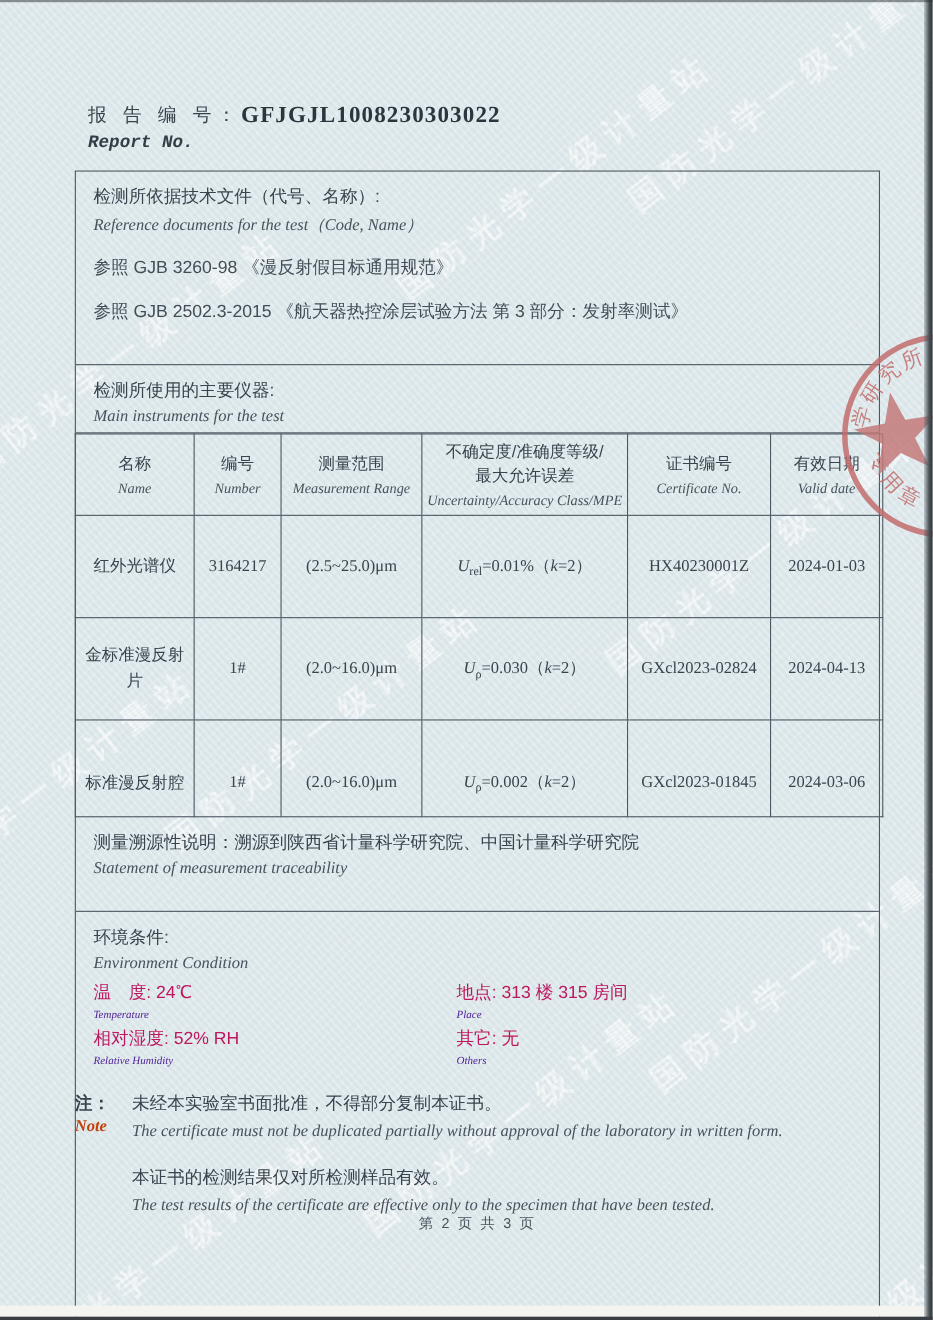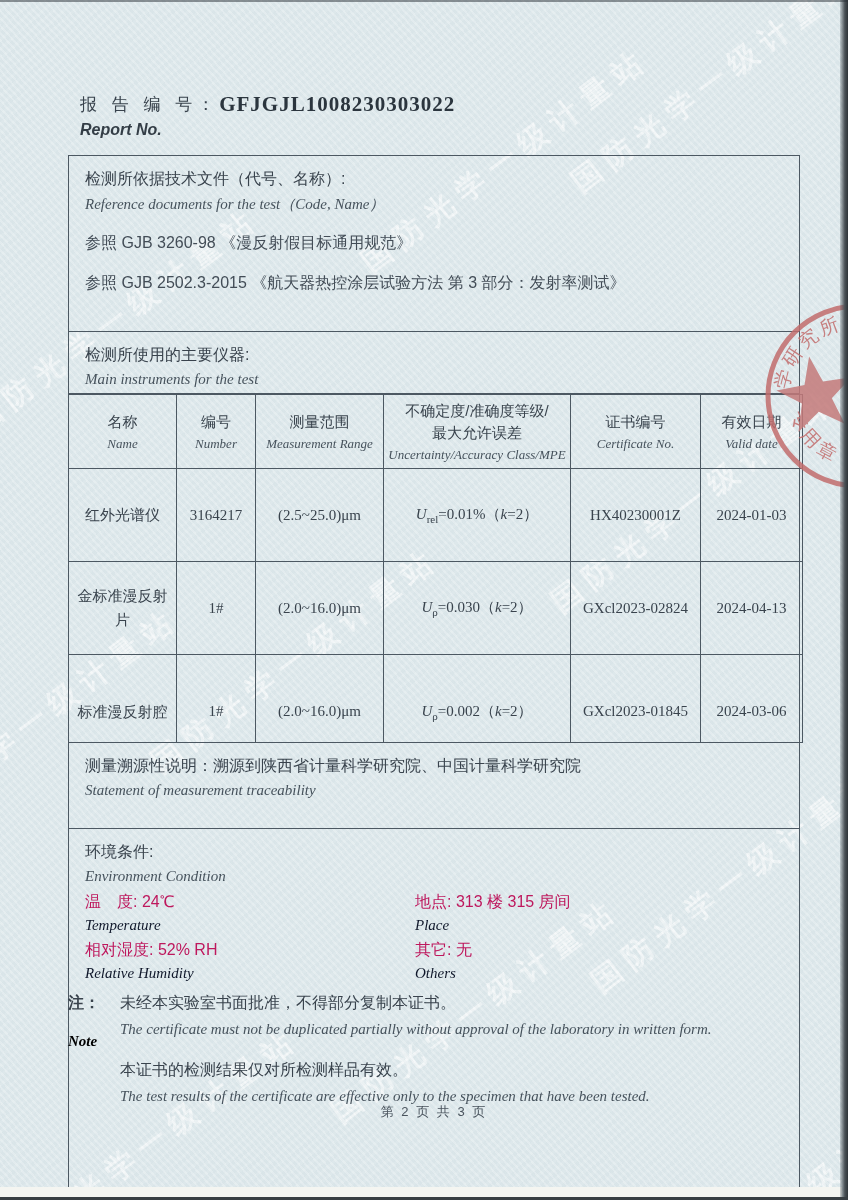--- a/index.html
+++ b/index.html
@@ -30,21 +30,21 @@
   .wm:nth-child(9){left:540px; top:60px;}
   .wm:nth-child(10){left:-140px; top:700px;}
 
   .content-layer { position:absolute; inset:0; z-index:10; }
 
   
   .hdr { position:absolute; left:80px; top:92px; }
   .hdr-line { display:flex; align-items:center; }
   .hdr-label { font-size:17px; letter-spacing:5px; color:#38424c; }
   .hdr-value { font-family:"Liberation Serif", serif; font-weight:bold; font-size:21px; letter-spacing:1px; color:#2b353e; }
-  .hdr-en { font-family:Liberation Sans, sans-serif; font-style:italic; font-weight:bold; font-size:16px; margin-top:4px; color:#333d46; }
+  .hdr-en { font-family:Liberation Mono, monospace; font-style:italic; font-weight:bold; font-size:16px; margin-top:4px; color:#333d46; }
 
   
   .box {
     position:absolute; left:68px; top:155px; width:732px; height:1055px;
     border:1px solid #4c5862; background:rgba(255,255,255,0.02);
   }
   .sec { padding:13px 16px 0 16px; }
   .sec-ref { height:176px; border-bottom:1px solid #4c5862; }
   .zh-title { font-size:16px; color:#39434d; }
   .en-line  { font-family:"Liberation Serif", serif; font-style:italic; font-size:15px; color:#46525c; margin-top:5px; }
@@ -63,28 +63,28 @@
   td.c-mpe { font-family:Liberation Serif, serif; font-size:15px; color:#39434d; }
   td.c-mpe .usym, td.c-mpe .kchar { font-style:italic; }
   td.c-mpe sub { font-size:11px; }
   td.c-cert, td.c-valid { font-family:"Liberation Serif", serif; font-size:15px; color:#39434d; }
   tr.drow-last td { padding-top:28px; }
 
   .sec-trace { height:86px; border-bottom:1px solid #4c5862; }
   .sec-env .env-grid { display:grid; grid-template-columns:330px 1fr; margin-top:7px; }
   .env-pair { margin-bottom:7px; }
   .env-zh { font-size:16px; color:#be185d; }
-  .env-en { font-family:"Liberation Serif", serif; font-style:italic; font-size:15px; color:#0f172a; margin-top:4px; margin-bottom:6px; }
+  .env-en { font-family:"Liberation Serif", serif; font-style:italic; font-size:10px; color:#4c1d95; margin-top:4px; margin-bottom:6px; }
 
   
   .note { position:absolute; left:68px; top:993px; width:732px; }
   .note-row { display:flex; }
   .note-gutter { width:52px; flex:none; }
   .note-zh-label { font-size:16px; font-weight:bold; color:#39434d; }
-  .note-en-label { font-family:"Liberation Serif", serif; font-style:italic; font-weight:bold; font-size:15px; color:#000000; margin-top:19px; }
+  .note-en-label { font-family:"Liberation Serif", serif; font-style:italic; font-weight:bold; font-size:15px; color:#c2410c; margin-top:2px; }
   .note-zh { font-size:16px; color:#39434d; }
   .note-en { font-family:"Liberation Serif", serif; font-style:italic; font-size:15px; color:#46525c; margin-top:7px; }
   .note-item2 { margin-top:22px; }
 
   .footer { position:absolute; left:68px; top:1103px; width:732px; text-align:center; font-size:13px; letter-spacing:2px; color:#4a545e; }
 
   
   .stamp { position:absolute; right:0; top:296px; width:118px; height:200px; z-index:20; opacity:.85; pointer-events:none; }
   .stamp text { font-family:"Liberation Sans", sans-serif; }
 

